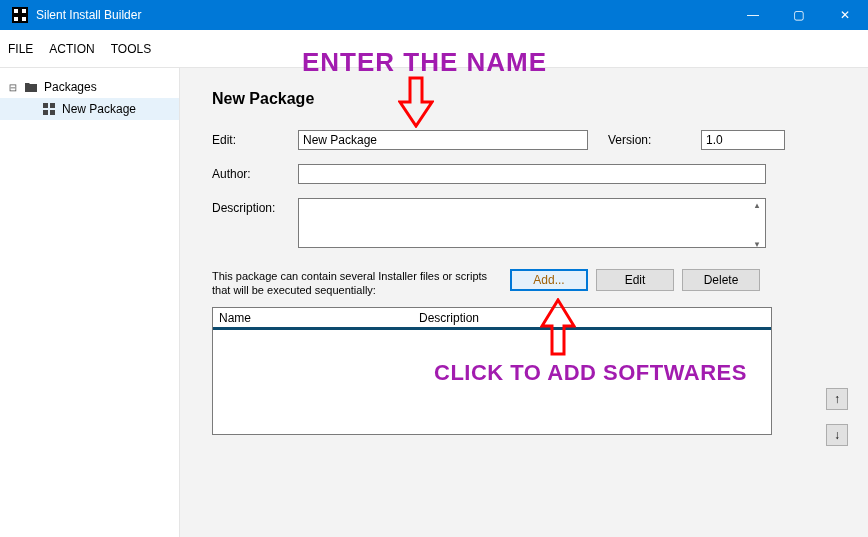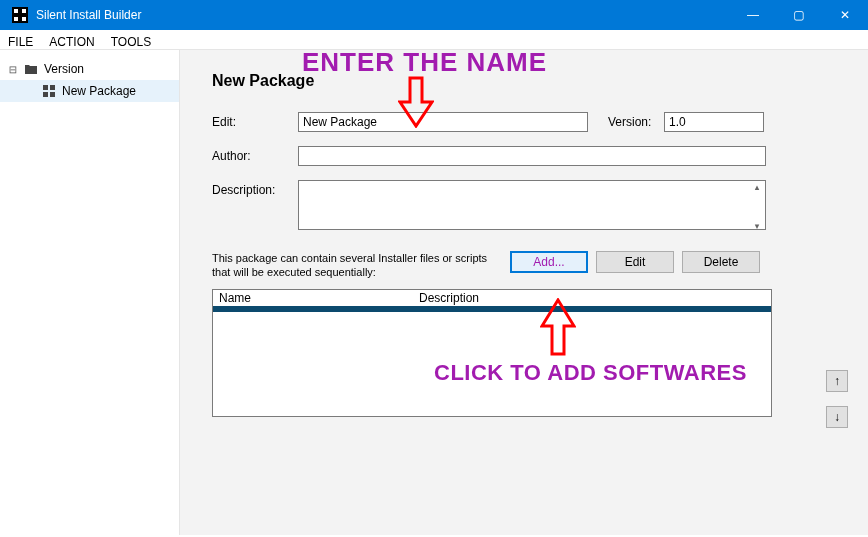--- a/index.html
+++ b/index.html
@@ -2,47 +2,47 @@
 <html><head>
 <meta charset="utf-8">
 <style>
   * { box-sizing: border-box; margin: 0; padding: 0; }
   html, body { width: 868px; height: 537px; font-family: "Segoe UI", Tahoma, sans-serif; font-size: 12px; overflow: hidden; background:#fff; }
   .titlebar { height: 30px; background:#0078d7; color:#fff; display:flex; align-items:center; padding:0 0 0 12px; }
   .titlebar .app-icon { width:16px; height:16px; margin-right:8px; display:inline-flex; }
   .titlebar .title { flex:0 0 auto; font-size:12px; }
   .titlebar .spacer { flex:1; }
   .win-btn { width:46px; height:30px; display:flex; align-items:center; justify-content:center; color:#fff; }
-  .menubar { height:20px; background:#fff; border-bottom:1px solid #e5e5e5; display:flex; align-items:flex-end; padding:0 8px; gap:16px; }
+  .menubar { height:38px; background:#fff; border-bottom:1px solid #e5e5e5; display:flex; align-items:center; padding:0 8px; gap:16px; }
   .menubar .menu-item { font-size:12px; color:#000; cursor:default; }
   .body { display:flex; height:calc(537px - 30px - 22px); background:#f3f3f3; }
   .sidebar { width:180px; background:#fff; border-right:1px solid #e5e5e5; padding-top:8px; }
   .tree-row { display:flex; align-items:center; height:22px; padding-left:8px; gap:6px; }
   .tree-row.child { padding-left:42px; background:#e6f2fb; }
   .tree-toggle { width:10px; text-align:center; color:#555; font-size:10px; }
   .folder-icon, .grid-icon { width:14px; height:14px; display:inline-flex; }
   .content { flex:1; position:relative; padding:22px 32px; overflow:hidden; }
   .page-title { font-size:16px; font-weight:bold; margin-bottom:22px; }
   .form-row { display:flex; align-items:flex-start; margin-bottom:14px; }
   .form-label { width:86px; padding-top:3px; color:#000; }
   .text-input { height:20px; border:1px solid #7a7a7a; background:#fff; padding:1px 4px; font-size:12px; }
   .row-name .name-input { width:290px; margin-right:20px; }
   .row-name .version-label { width:56px; padding-top:3px; }
-  .row-name .version-input { width:100px; }
+  .row-name .version-input { width:84px;margin-left:37px; }
   .row-author .author-input { width:468px; }
   .row-desc .desc-area { width:468px; height:50px; border:1px solid #7a7a7a; background:#fff; resize:none; position:relative; }
   .desc-wrapper { position:relative; }
   .desc-scroll { position:absolute; right:2px; top:2px; bottom:2px; width:14px; display:flex; flex-direction:column; justify-content:space-between; }
   .desc-scroll span { font-size:9px; color:#666; text-align:center; line-height:10px; }
   .pkg-hint-row { display:flex; align-items:flex-start; margin-top:18px; margin-bottom:10px; }
   .pkg-hint { width:290px; font-size:11px; color:#000; line-height:14px; }
   .btn { width:78px; height:22px; border:1px solid #adadad; background:#e1e1e1; font-size:12px; display:flex; align-items:center; justify-content:center; margin-left:8px; cursor:default; }
-  .btn.primary { border:2px solid #0078d7; background:#e5f1fb; color:#a21caf; }
+  .btn.primary { border:2px solid #0078d7; background:#e5f1fb; color:#a16207; }
   .list-box { border:1px solid #7a7a7a; background:#fff; height:128px; width:560px; }
-  .list-header { display:flex; border-bottom:6px solid #0c4a6e; height:22px; align-items:center; background:#fff; }
+  .list-header { display:flex; border-bottom:3px solid #0c4a6e; height:22px; align-items:center; background:#fff; }
   .list-header .col { padding-left:6px; font-size:12px; }
   .col-name { width:200px; }
   .col-desc { flex:1; }
   .side-controls { position:absolute; right:20px; top:320px; display:flex; flex-direction:column; gap:14px; }
   .sq-btn { width:22px; height:22px; border:1px solid #adadad; background:#e1e1e1; display:flex; align-items:center; justify-content:center; font-size:12px; }
   
   .ann { position:absolute; color:#a21caf; font-family: Arial, sans-serif; font-weight:bold; pointer-events:none; }
   .ann-title1 { left:302px; top:47px; font-size:26px; letter-spacing:1px; }
   .ann-title2 { left:434px; top:360px; font-size:22px; letter-spacing:.5px; }
   .ann-arrow { position:absolute; pointer-events:none; }
@@ -82,21 +82,21 @@
 <div class="body">
 
   <div class="sidebar">
     <div class="tree-row">
       <span class="tree-toggle">⊟</span>
       <span class="folder-icon">
         <svg viewBox="0 0 14 14">
             <path d="M1 3h4l1 1h7v8H1z" fill="#444"></path>
           </svg>
       </span>
-      <span>Version</span>
+      <span>Packages</span>
     </div>
     <div class="tree-row child">
       <span class="grid-icon">
         <svg viewBox="0 0 14 14">
             <rect x="1" y="1" width="5" height="5" fill="#444"></rect>
             <rect x="8" y="1" width="5" height="5" fill="#444"></rect>
             <rect x="1" y="8" width="5" height="5" fill="#444"></rect>
             <rect x="8" y="8" width="5" height="5" fill="#444"></rect>
           </svg>
       </span>

